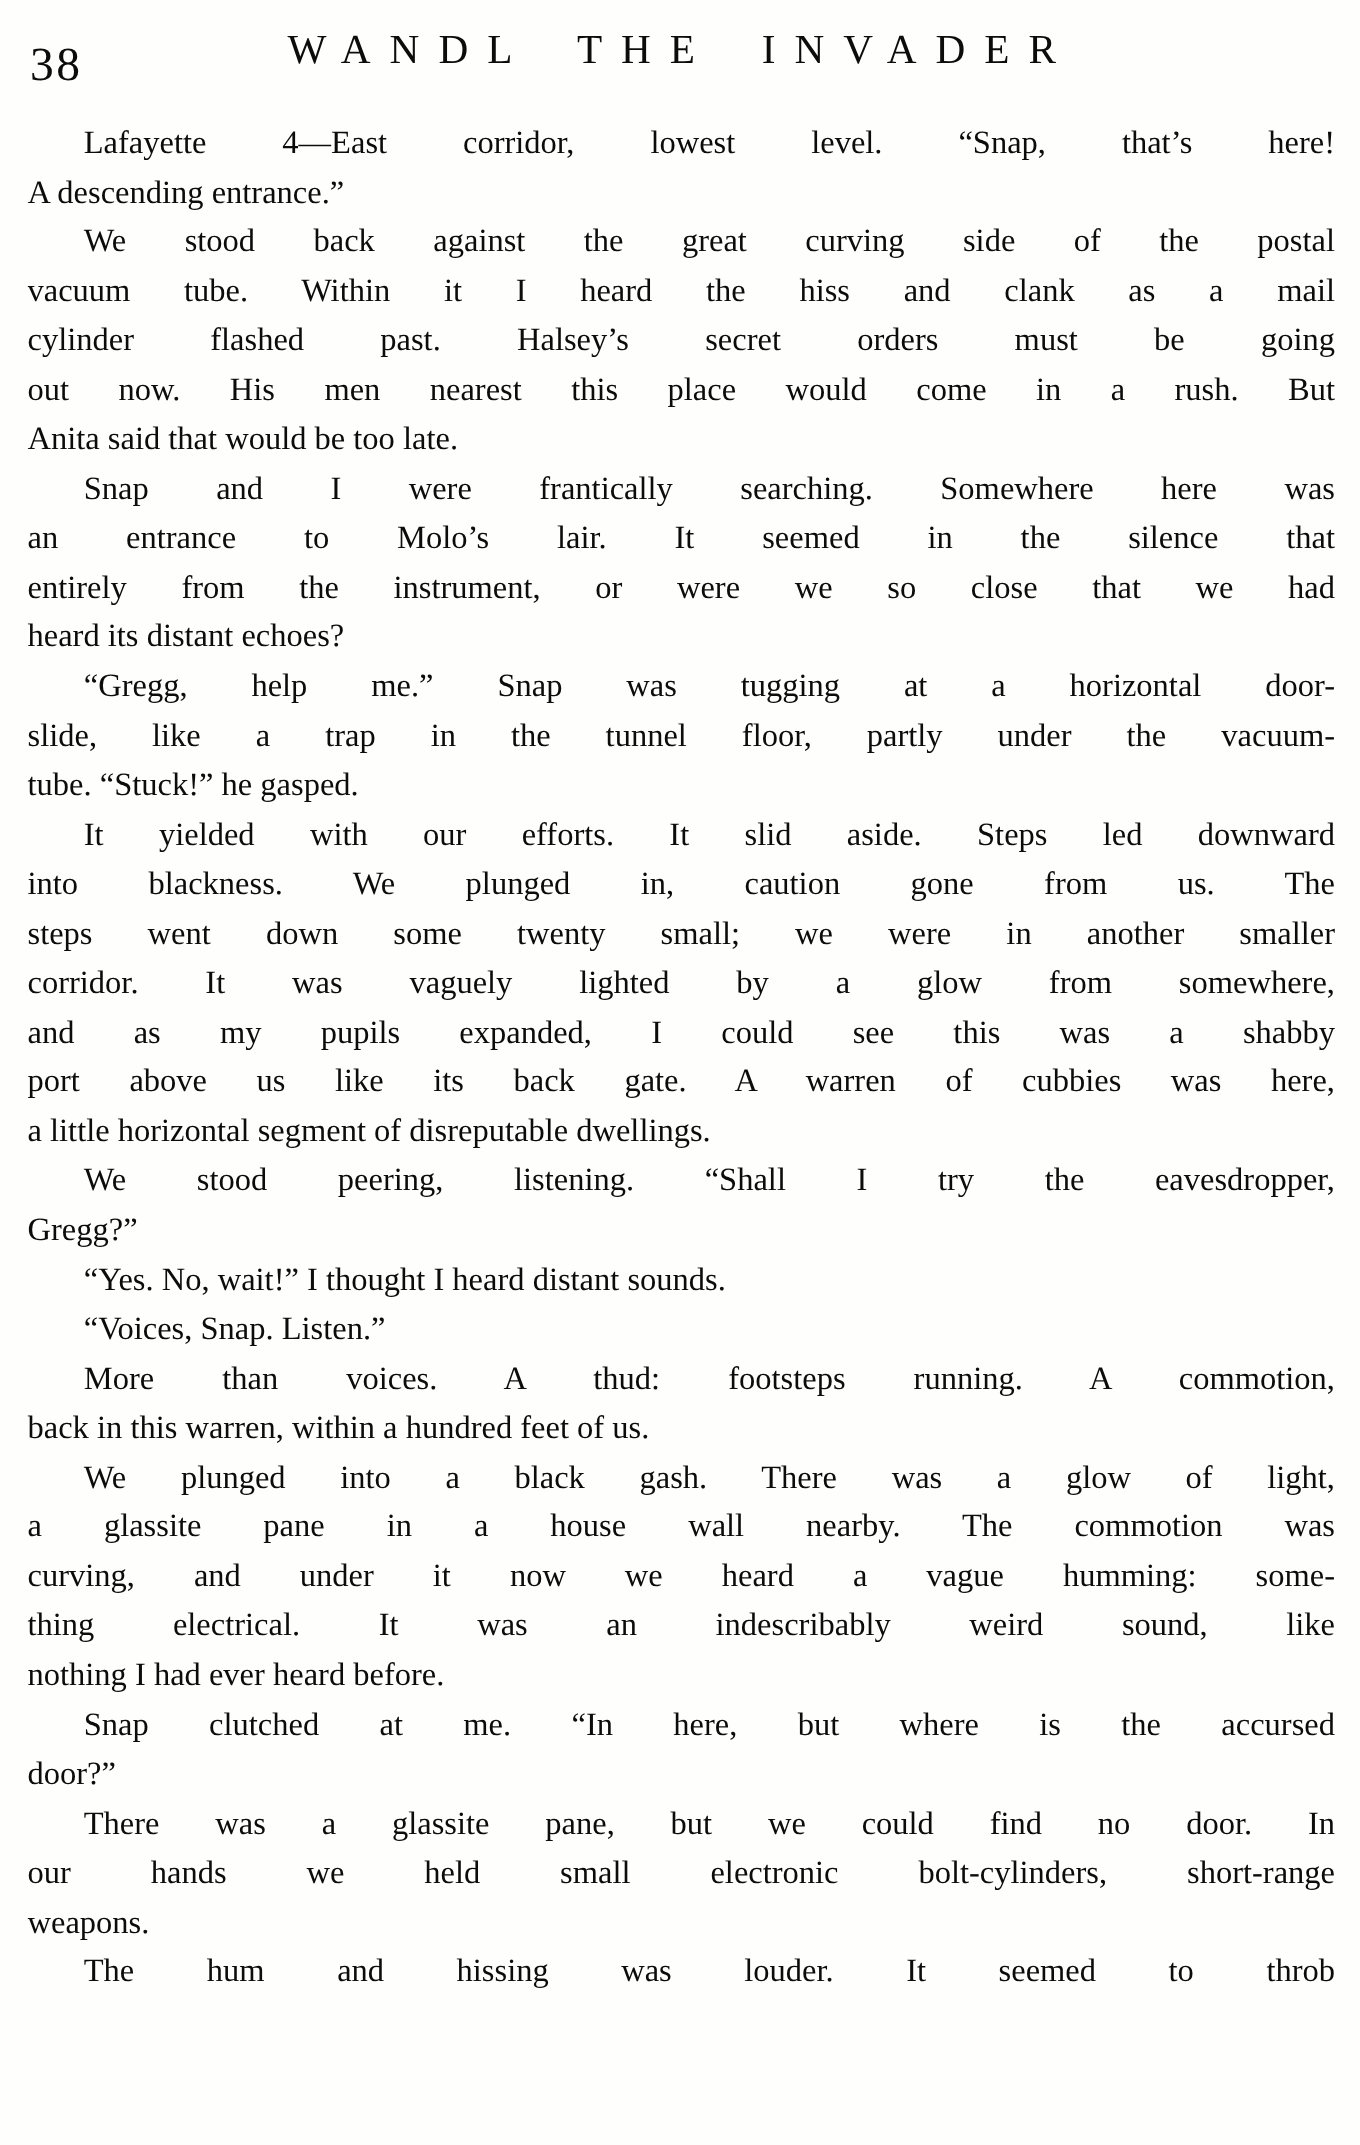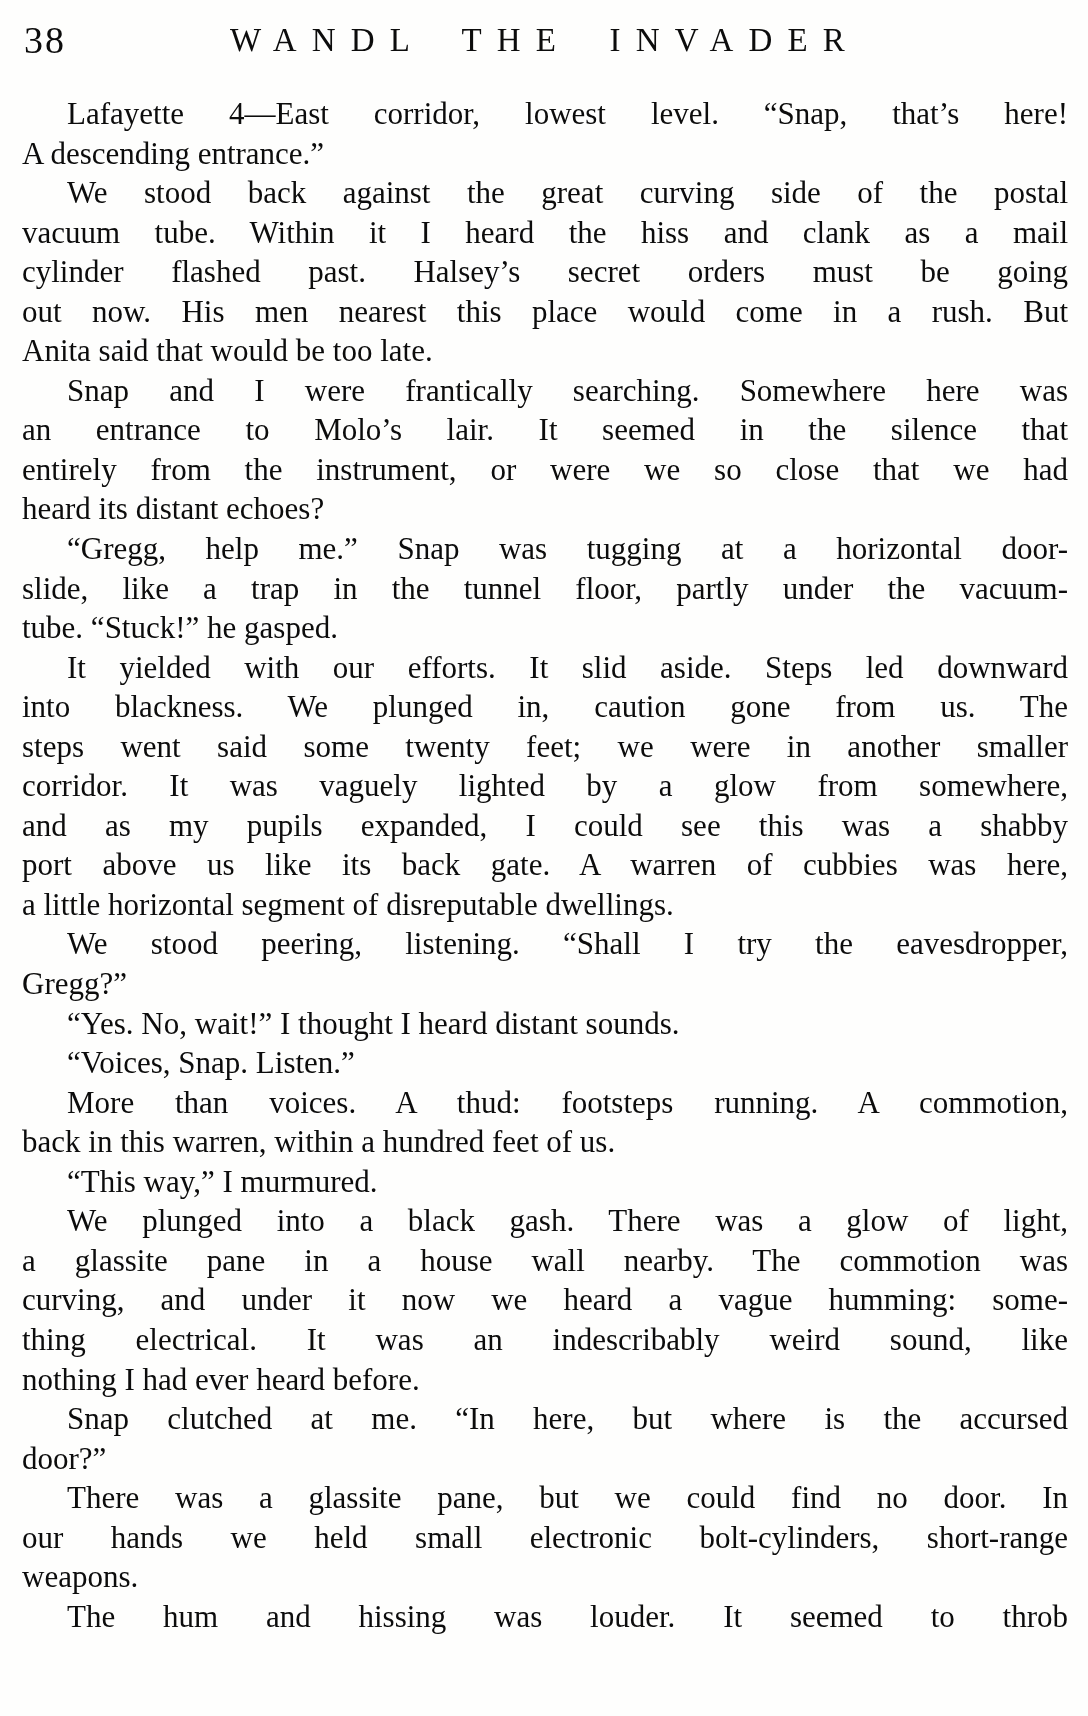--- a/index.html
+++ b/index.html
@@ -21,36 +21,36 @@
   }
   .page-header {
     position: relative;
     height: 54px;
     margin-top: 4px;
     margin-bottom: 10px;
   }
   .page-number {
     position: absolute;
     left: 2px;
-    top: 4px;
+    top: 16px;
     font-size: 38px;
     letter-spacing: 2px;
     font-weight: normal;
   }
   .running-title {
     text-align: center;
     font-size: 33px;
     letter-spacing: 0.46em;
     word-spacing: 0.45em;
     padding-top: 8px;
     white-space: nowrap;
     font-weight: normal;
   }
   .body-text {
-    font-size: 31px;
+    font-size: 26px;
     margin-top: 26px;
   }
   .para {
     margin: 0;
     padding: 0;
   }
   .line {
     line-height: 39.55px;
     height: 39.55px;
     overflow: hidden;
@@ -91,42 +91,39 @@
         <div class="line endline">heard its distant echoes?</div>
       </div>
       <div class="para">
         <div class="line indent">“Gregg, help me.” Snap was tugging at a horizontal door-</div>
         <div class="line">slide, like a trap in the tunnel floor, partly under the vacuum-</div>
         <div class="line endline">tube. “Stuck!” he gasped.</div>
       </div>
       <div class="para">
         <div class="line indent">It yielded with our efforts. It slid aside. Steps led downward</div>
         <div class="line">into blackness. We plunged in, caution gone from us. The</div>
-        <div class="line">steps went said some twenty feet; we were in another smaller</div>
+        <div class="line">steps went down some twenty small; we were in another smaller</div>
         <div class="line">corridor. It was vaguely lighted by a glow from somewhere,</div>
         <div class="line">and as my pupils expanded, I could see this was a shabby</div>
         <div class="line">port above us like its back gate. A warren of cubbies was here,</div>
         <div class="line endline">a little horizontal segment of disreputable dwellings.</div>
       </div>
       <div class="para">
         <div class="line indent">We stood peering, listening. “Shall I try the eavesdropper,</div>
         <div class="line endline">Gregg?”</div>
       </div>
       <div class="para">
         <div class="line indent endline">“Yes. No, wait!” I thought I heard distant sounds.</div>
       </div>
       <div class="para">
         <div class="line indent endline">“Voices, Snap. Listen.”</div>
       </div>
       <div class="para">
         <div class="line indent">More than voices. A thud: footsteps running. A commotion,</div>
         <div class="line endline">back in this warren, within a hundred feet of us.</div>
-      </div>
-      <div class="para">
-        <div class="line indent endline">“This way,” I murmured.</div>
       </div>
       <div class="para">
         <div class="line indent">We plunged into a black gash. There was a glow of light,</div>
         <div class="line">a glassite pane in a house wall nearby. The commotion was</div>
         <div class="line">curving, and under it now we heard a vague humming: some-</div>
         <div class="line">thing electrical. It was an indescribably weird sound, like</div>
         <div class="line endline">nothing I had ever heard before.</div>
       </div>
       <div class="para">
         <div class="line indent">Snap clutched at me. “In here, but where is the accursed</div>

